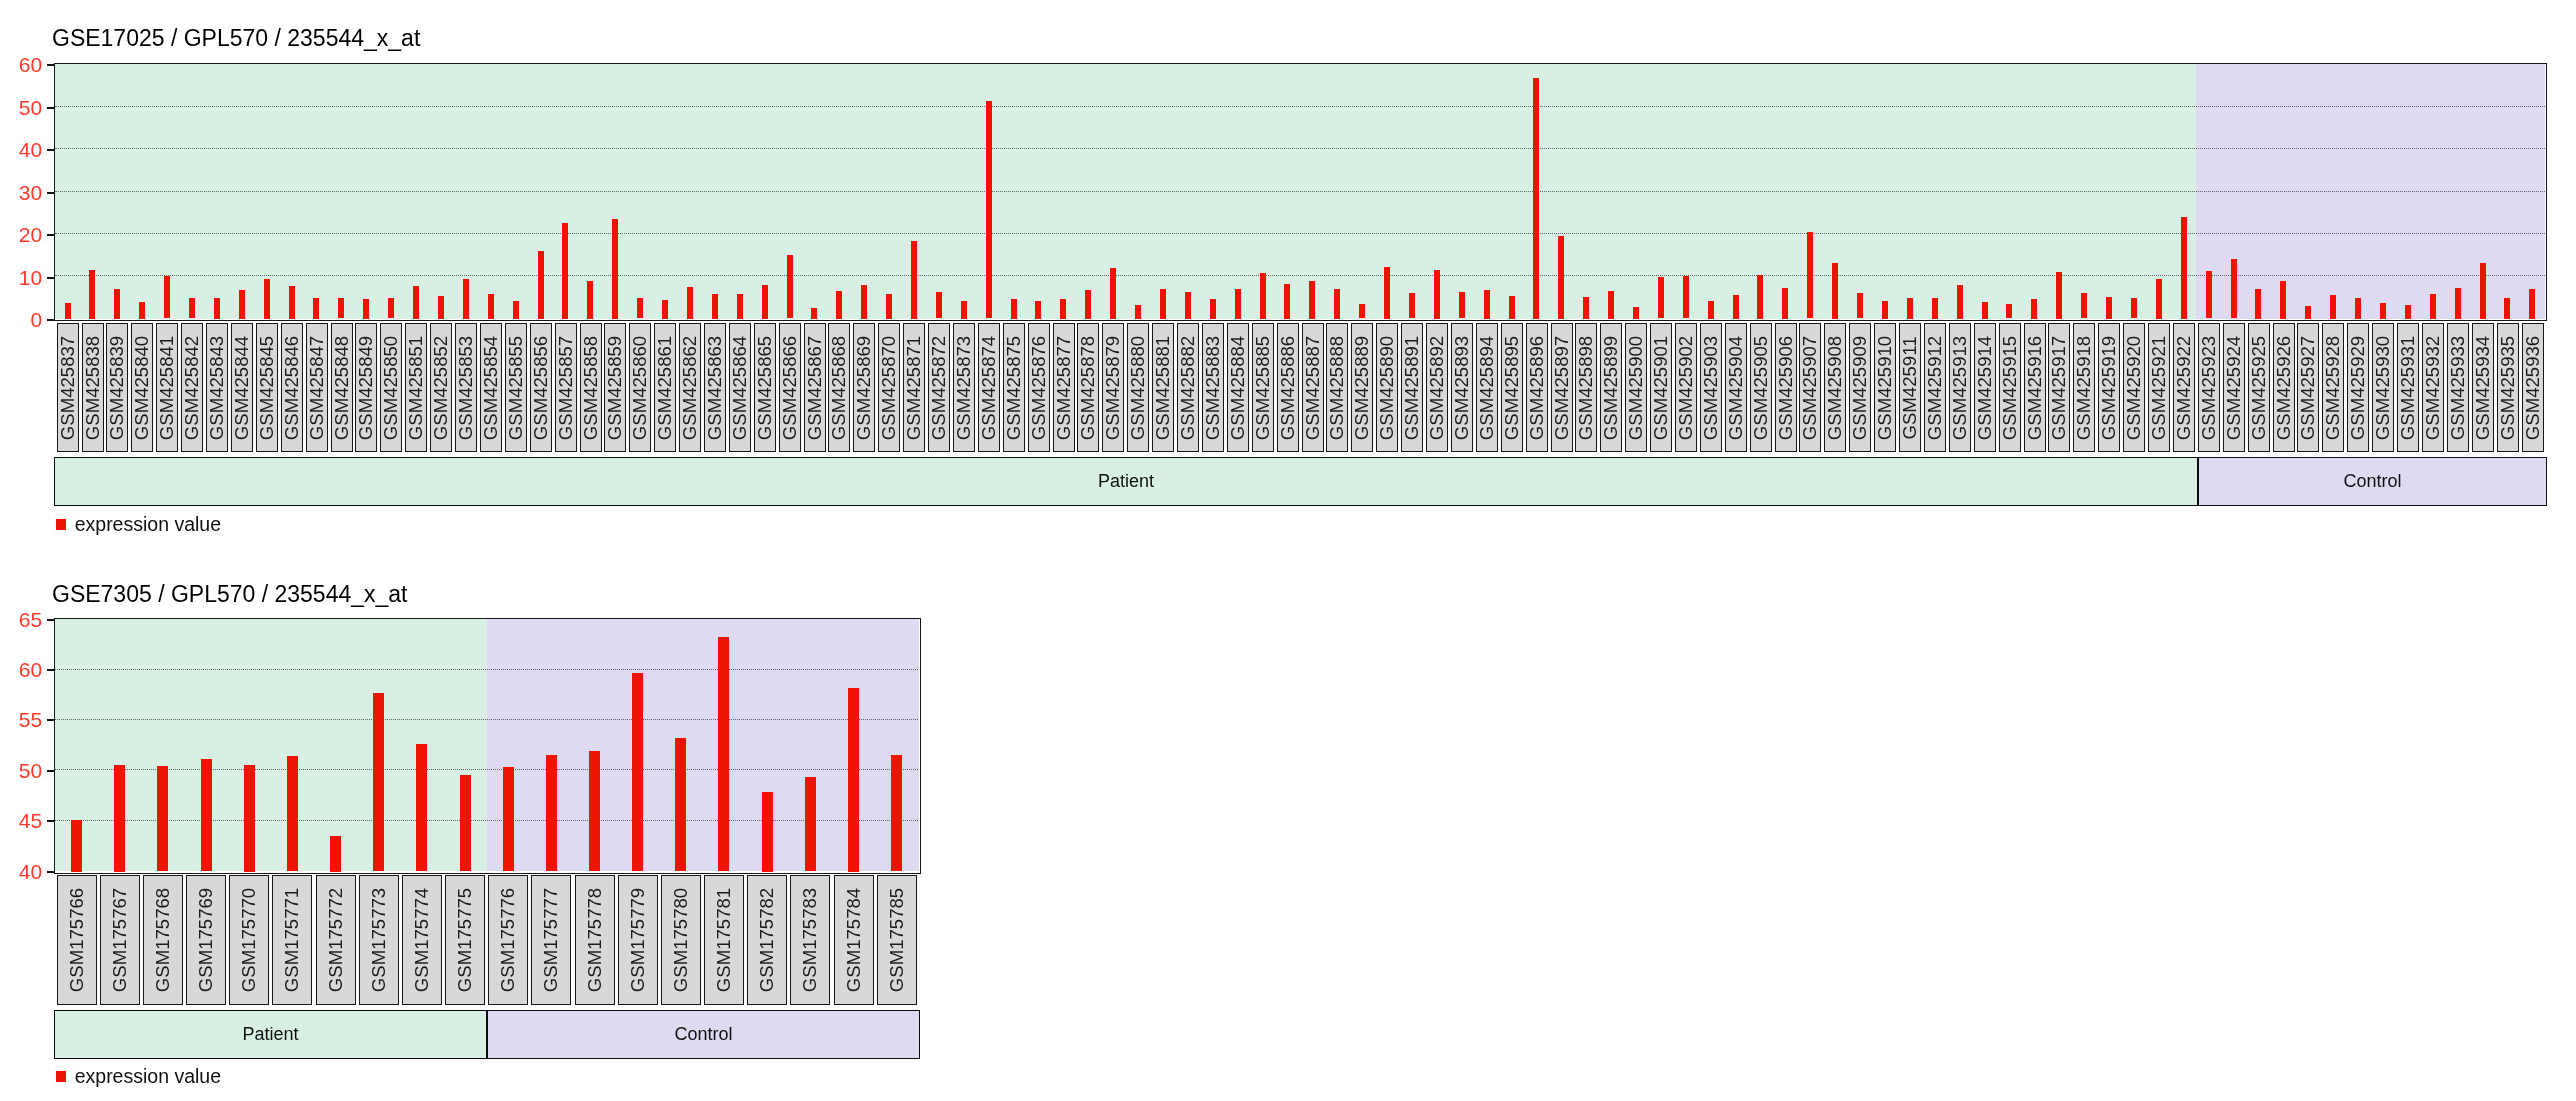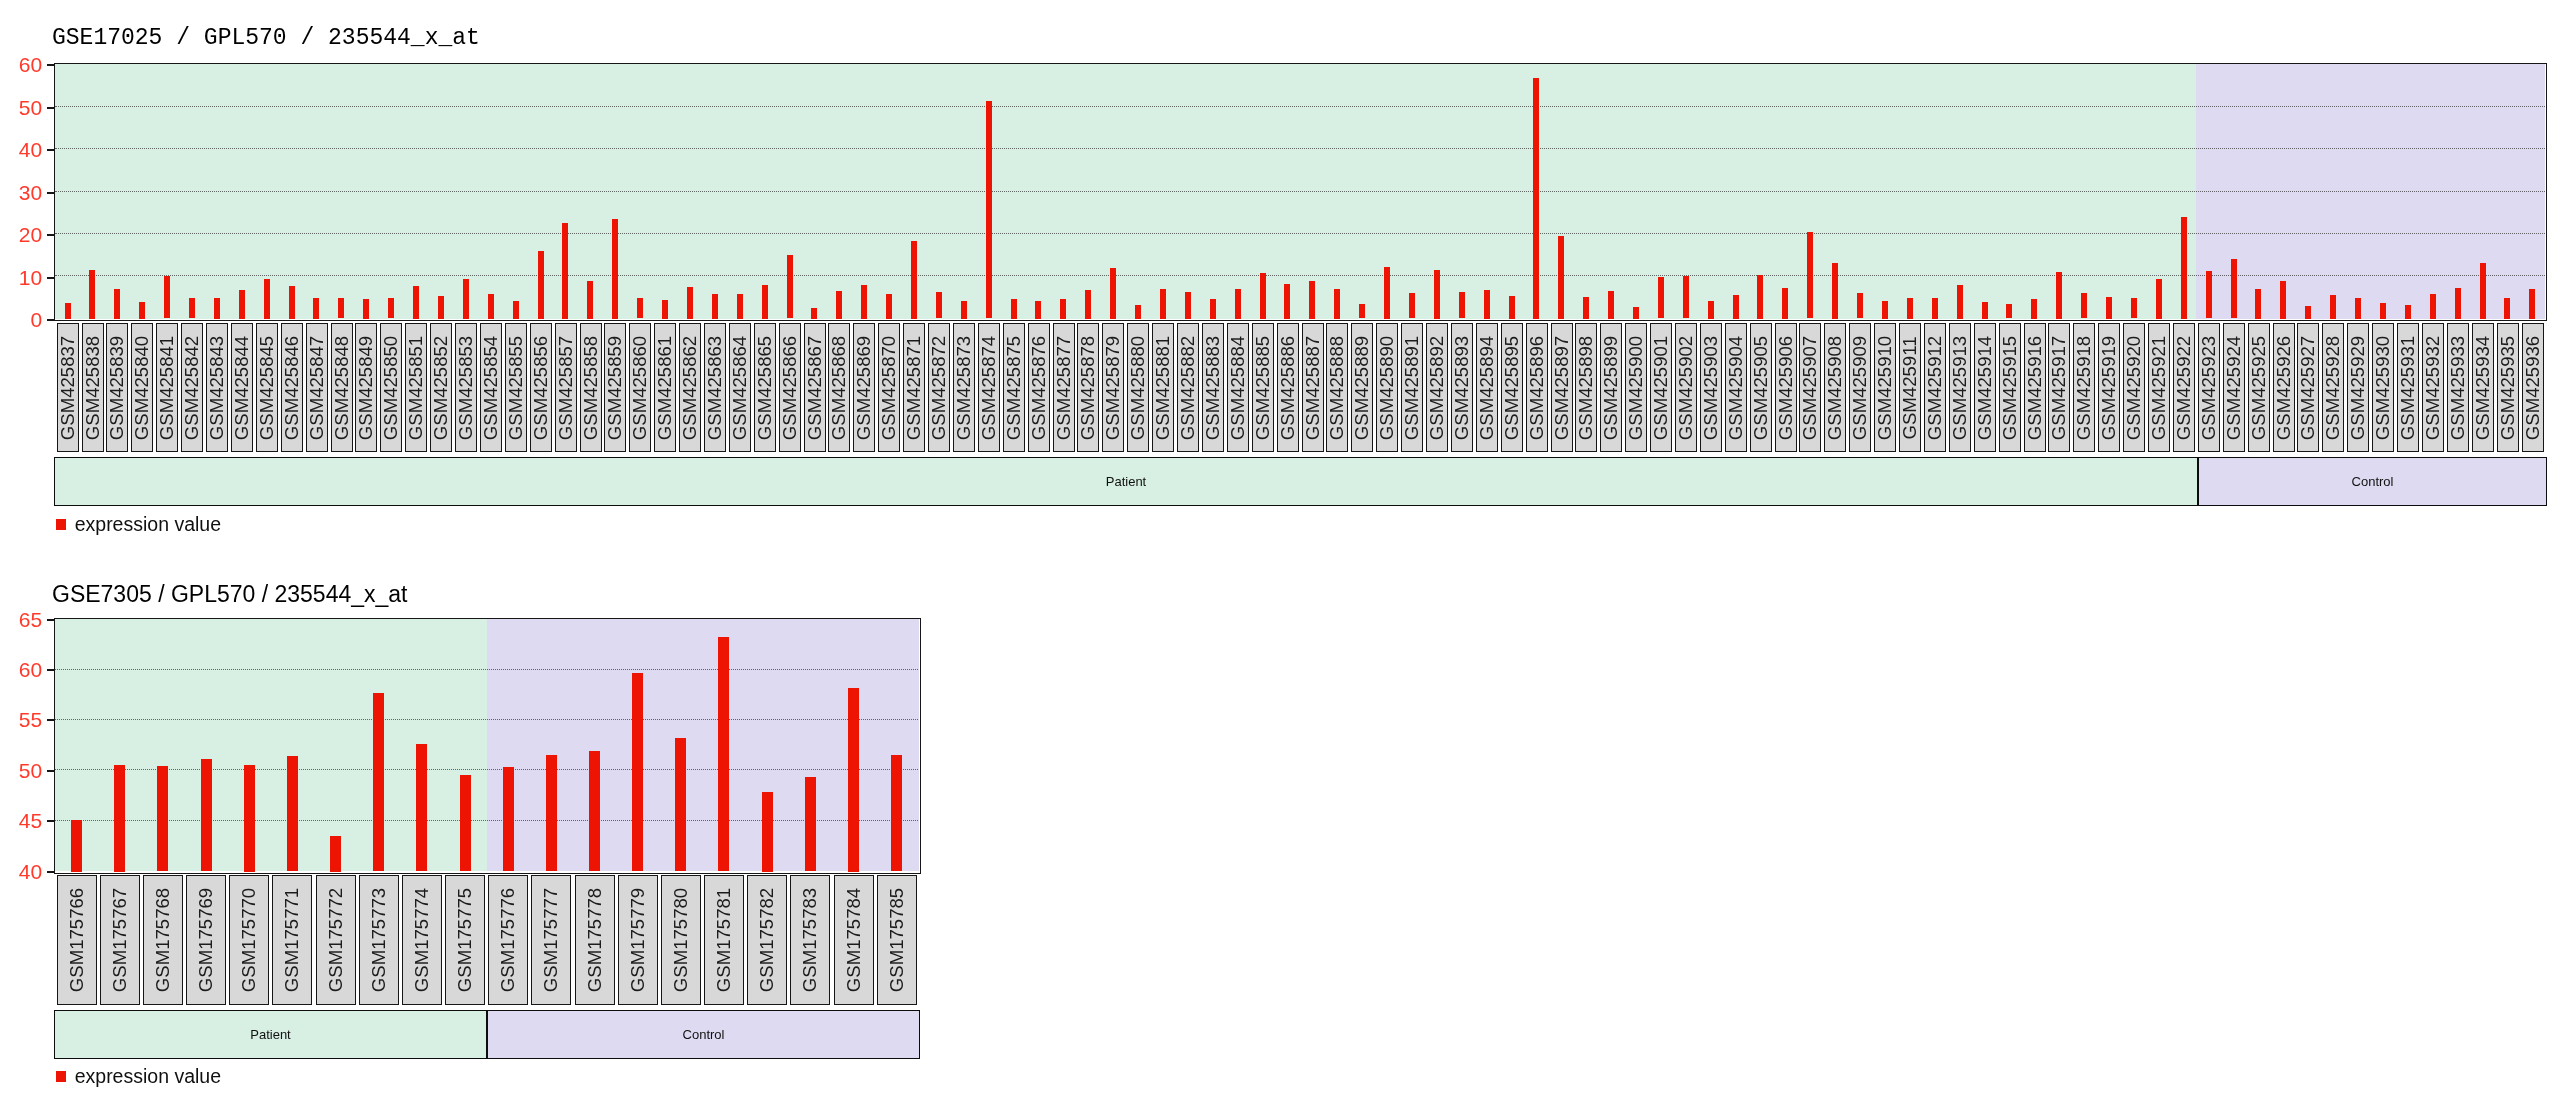--- a/index.html
+++ b/index.html
@@ -49,21 +49,21 @@
     font-size: 18.6px;
     color: #1c1c1c;
   }
   .band {
     position: absolute;
     border: 1.7px solid #0c0c0c;
     box-sizing: border-box;
     display: flex;
     align-items: center;
     justify-content: center;
-    font-size: 13px;
+    font-size: 18px;
     color: #111111;
   }
   .ytick {
     position: absolute;
     text-align: right;
     font-size: 21px;
     line-height: 24px;
     height: 24px;
     color: var(--tick, #ff3a2a);
   }
@@ -88,21 +88,21 @@
     height: 10.2px;
     background: var(--bar, #ee1100);
   }
 </style>
 </head>
 <body>
 
 <div class="page" style="--tick: #ff3a2a; --bar: #ee1403;">
 
   <section>
-    <h2 class="chart-title" style="left: 52px; top: 25.4px; font-family: Liberation Mono, monospace;">GSE17025 / GPL570 / 235544_x_at</h2>
+    <h2 class="chart-title" style="left: 52px; top: 25.4px;">GSE17025 / GPL570 / 235544_x_at</h2>
     <div class="plot-root"></div>
     <div class="legend" style="left: 56px; top: 513px;">
       <span class="swatch"></span>
       <span>expression value</span>
     </div>
   </section>
 
   <section>
     <h2 class="chart-title" style="left: 52px; top: 581px;">GSE7305 / GPL570 / 235544_x_at</h2>
     <div class="plot-root"></div>

